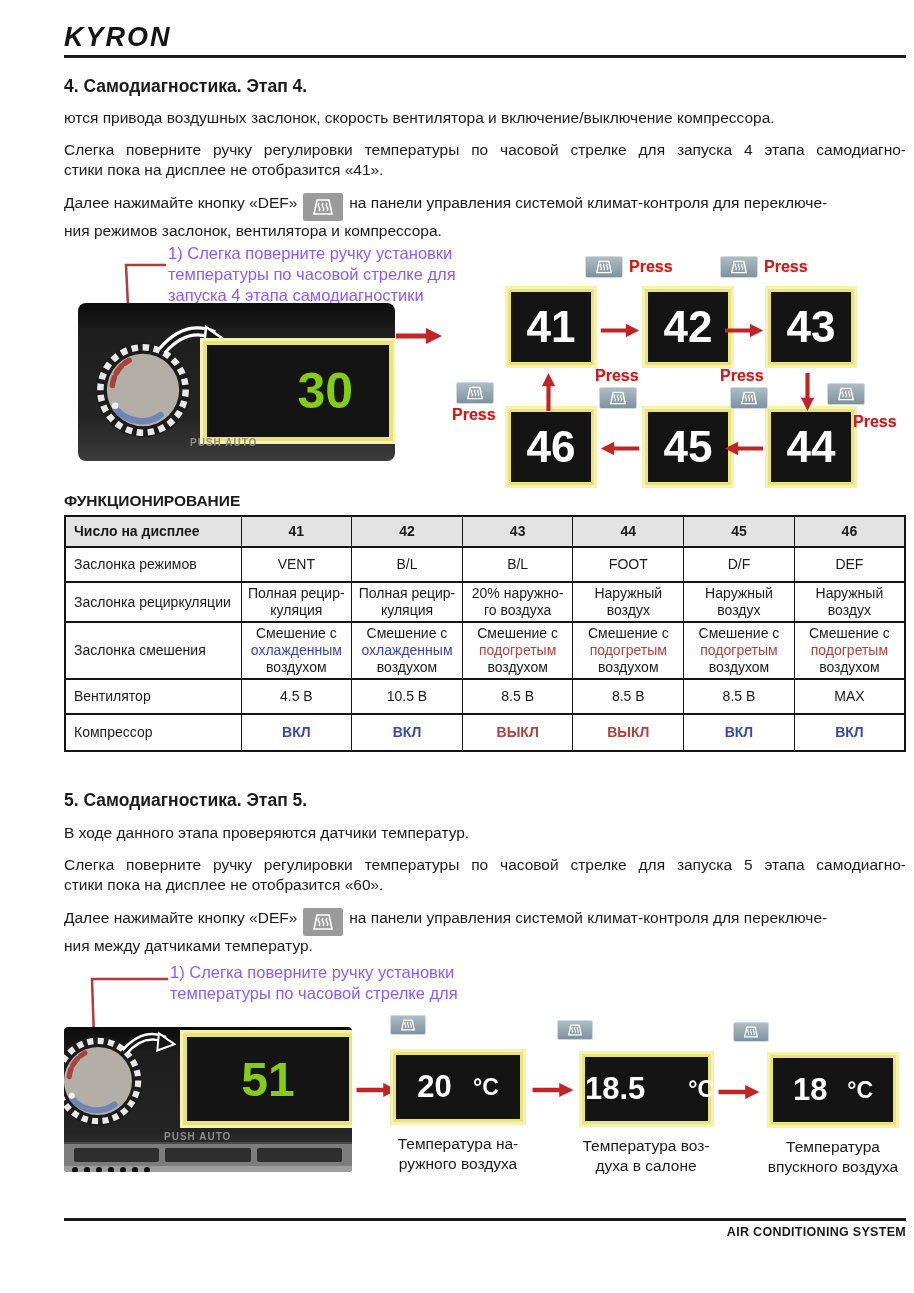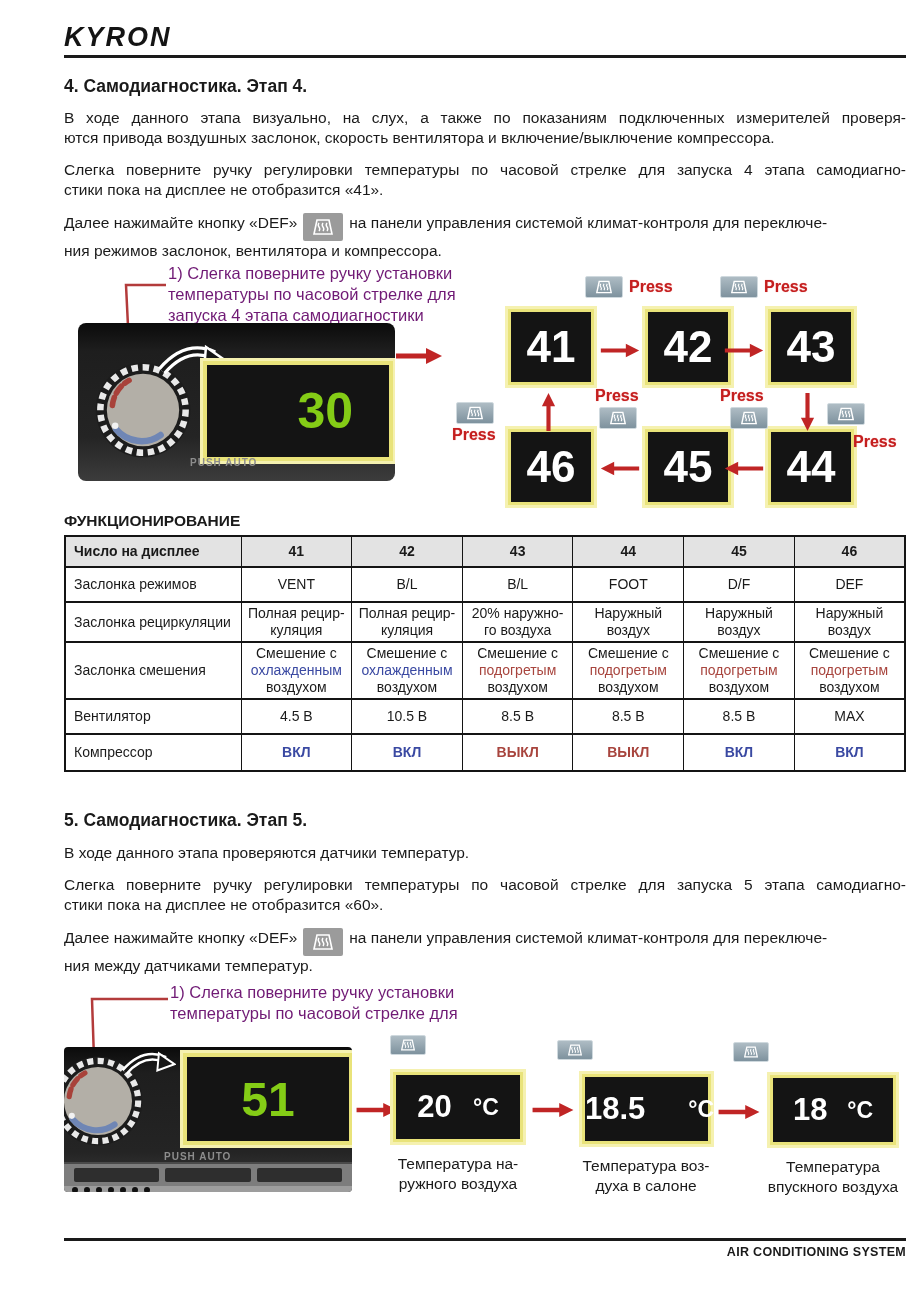--- a/index.html
+++ b/index.html
@@ -17,21 +17,21 @@
   .para { margin-top:11px; font-size:15.5px; line-height:20px; }
   .jline { display:block; text-align:justify; text-align-last:justify; }
   .nline { display:block; }
   .def-inline { display:inline-flex; width:40px; height:28px; background:#9b9b9b; border-radius:2px;
                 align-items:center; justify-content:center; vertical-align:-9px; margin:0 6px; }
 
   
   .fig { position:relative; width:850px; }
   .fig4 { height:245px; margin-top:2px; }
   .fig5 { height:240px; margin-top:6px; }
-  .callout { position:absolute; font-size:16.5px; line-height:21px; color:#701a75; }
+  .callout { position:absolute; font-size:16.5px; line-height:21px; color:#8b5cf6; }
   .callout-svg { position:absolute; left:0; top:0; pointer-events:none; }
 
   .panel { position:absolute; background:linear-gradient(#0b0b0b, #1e1e1e 18%, #242424 72%, #3c3c3c);
            border-radius:8px; overflow:hidden; }
   .panel4 { left:14px; top:60px; width:317px; height:158px; }
   .panel5 { left:0px; top:65px; width:288px; height:145px; border-radius:4px; }
   .knob { position:absolute; }
   .knob-arrow { position:absolute; }
   .pushauto { position:absolute; font-size:10px; letter-spacing:1px; color:#8d8d8d; font-weight:bold; }
 
@@ -91,21 +91,20 @@
 <body>
 
 <div class="page">
 
   <div class="brand">KYRON</div>
   <div class="rule content"></div>
 
   <h2 class="sec-title">4. Самодиагностика. Этап 4.</h2>
 
   <p class="para content">
-    <span class="jline">В ходе данного этапа визуально, на слух, а также по показаниям подключенных измерителей проверя-</span>
     <span class="nline">ются привода воздушных заслонок, скорость вентилятора и включение/выключение компрессора.</span>
   </p>
   <p class="para content" style="margin-top:12px;">
     <span class="jline">Слегка поверните ручку регулировки температуры по часовой стрелке для запуска 4 этапа самодиагно-</span>
     <span class="nline">стики пока на дисплее не отобразится «41».</span>
   </p>
   <p class="para content" style="margin-top:13px;">
     <span class="nline">
       <span>Далее нажимайте кнопку «DEF»</span><span class="def-inline">
           <svg width="24" height="20" viewBox="0 0 24 20">

